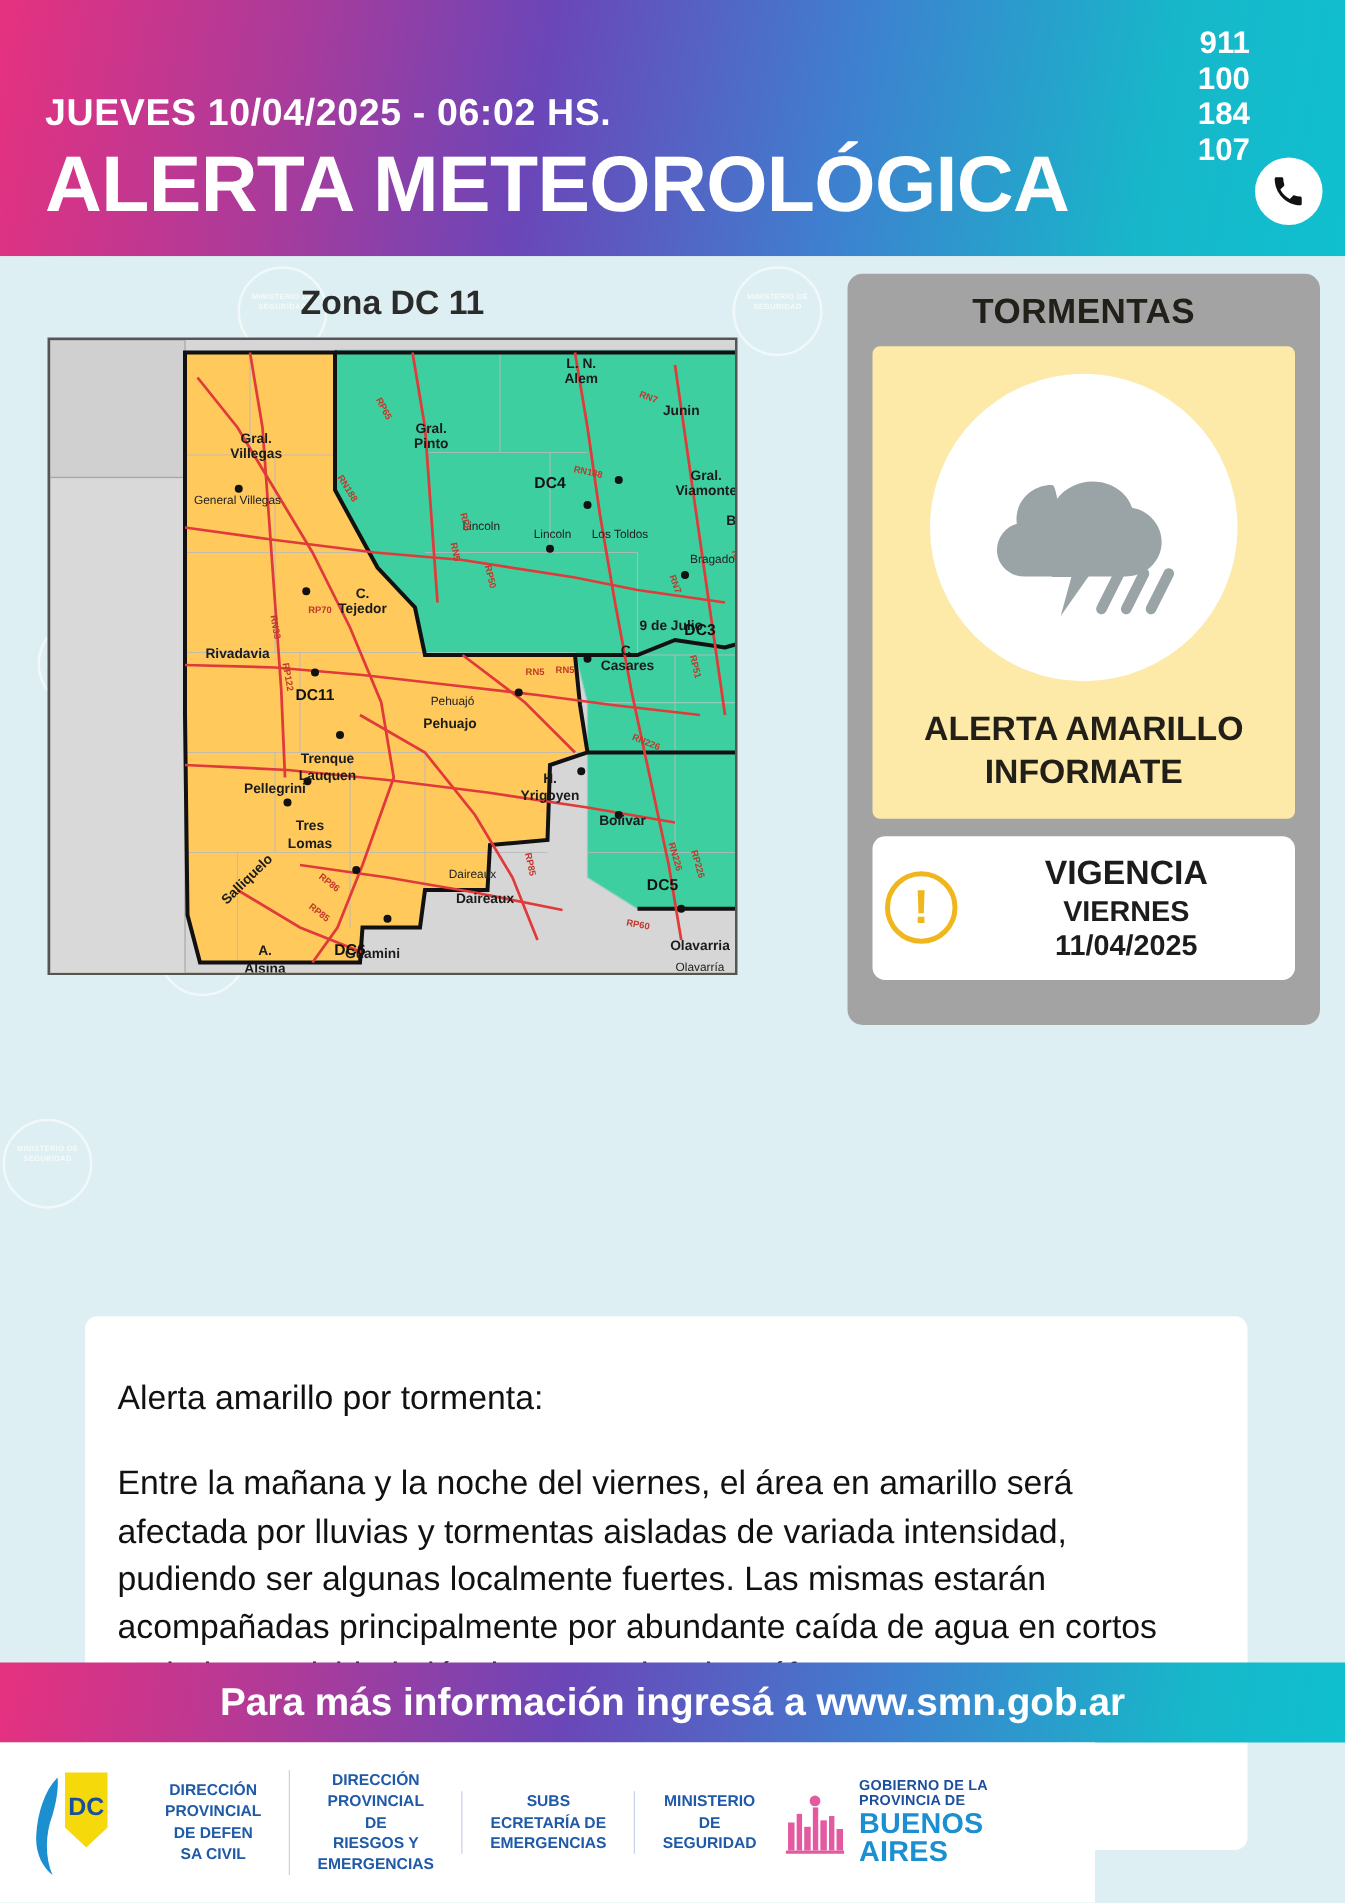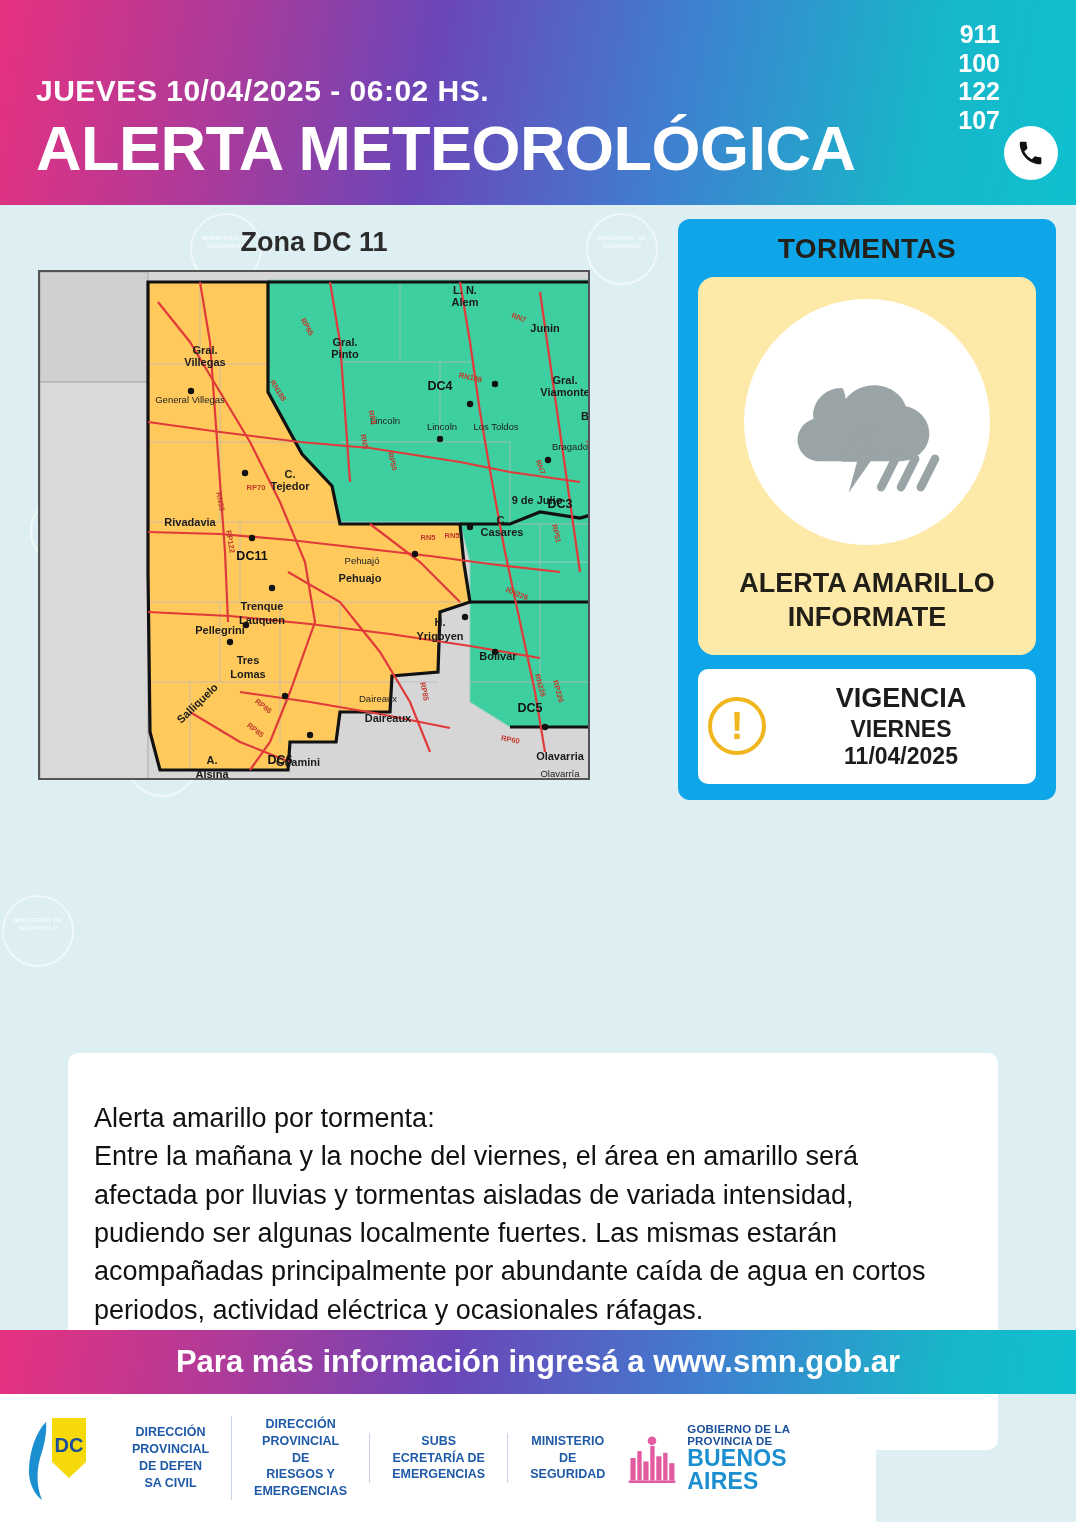--- a/index.html
+++ b/index.html
@@ -107,36 +107,36 @@
   .sw-zonas { width: 28px; height: 13px; background:#fff; border: 2.5px solid #111; }
   .sw-muni { width: 28px; height: 13px; background:#d9d9d9; border: 1.5px solid #9a9a9a; }
   .sw-red { width: 28px; height: 0; border-top: 2.5px solid #e03a3a; }
   .sw-loc { width: 9px; height: 9px; border-radius: 50%; background:#111; }
 
   
   .alert-panel {
     position: absolute;
     right: 20px; top: 14px;
     width: 378px;
-    background: #0ea5e9;
+    background: #a3a3a3;
     border-radius: 12px;
-    padding: 14px 20px 16px 20px;
+    padding: 14px 20px 36px 20px;
     margin-left: 33px;
   }
   .alert-kind {
     text-align: center;
     font-size: 28px;
     font-weight: bold;
     color: #23201a;
     letter-spacing: .4px;
     margin-bottom: 12px;
   }
   .icon-card {
     background: #fde9a8;
-    border-radius: 16px;
+    border-radius: 6px;
     padding: 22px 0 20px 0;
   }
   .icon-circle {
     width: 246px; height: 246px;
     margin: 0 auto;
     border-radius: 50%;
     background: #fff;
     display: flex; align-items: center; justify-content: center;
   }
   .icon-circle svg { width: 170px; height: 170px; }
@@ -180,21 +180,21 @@
     width: 930px;
     background: #fff;
     border-radius: 10px;
     padding: 46px 40px 44px 26px;
   }
   .desc-card p {
     font-size: 27px;
     line-height: 1.42;
     color: #111;
   }
-  .desc-card p.lead { }
+  .desc-card p.lead { margin-bottom: 30px; }
 
   
   .footer-bar {
     position: absolute;
     left: 0; top: 1330px;
     width: 1076px; height: 64px;
     background: linear-gradient(100deg, #e6317f 0%, #b23a97 20%, #6b46b8 42%, #3f7fd0 66%, #17b7c9 88%, #0fc0cf 100%);
     display: flex; align-items: center; justify-content: center;
   }
   .footer-bar .ftext {
@@ -246,21 +246,21 @@
 </style>
 </head>
 <body>
 
 <div class="header">
   <div class="date">JUEVES 10/04/2025 - 06:02 HS.</div>
   <div class="title">ALERTA METEOROLÓGICA</div>
   <div class="emergency">
     <div>911</div>
     <div>100</div>
-    <div>122</div>
+    <div>184</div>
     <div>107</div>
   </div>
   <div class="phone-circle">
     <svg viewBox="0 0 24 24" aria-hidden="true">
         <path fill="#111" d="M6.6 10.8c1.3 2.6 3.5 4.8 6.1 6.1l2-2c.3-.3.7-.4 1.1-.2 1.1.4 2.3.6 3.5.6.6 0 1 .4 1 1V20c0 .6-.4 1-1 1C10.6 21 3 13.4 3 4c0-.6.4-1 1-1h3.5c.6 0 1 .4 1 1 0 1.2.2 2.4.6 3.5.1.4 0 .8-.2 1.1l-2.3 2.2z"></path>
       </svg>
   </div>
 </div>
 
 <div class="body-wrap">

